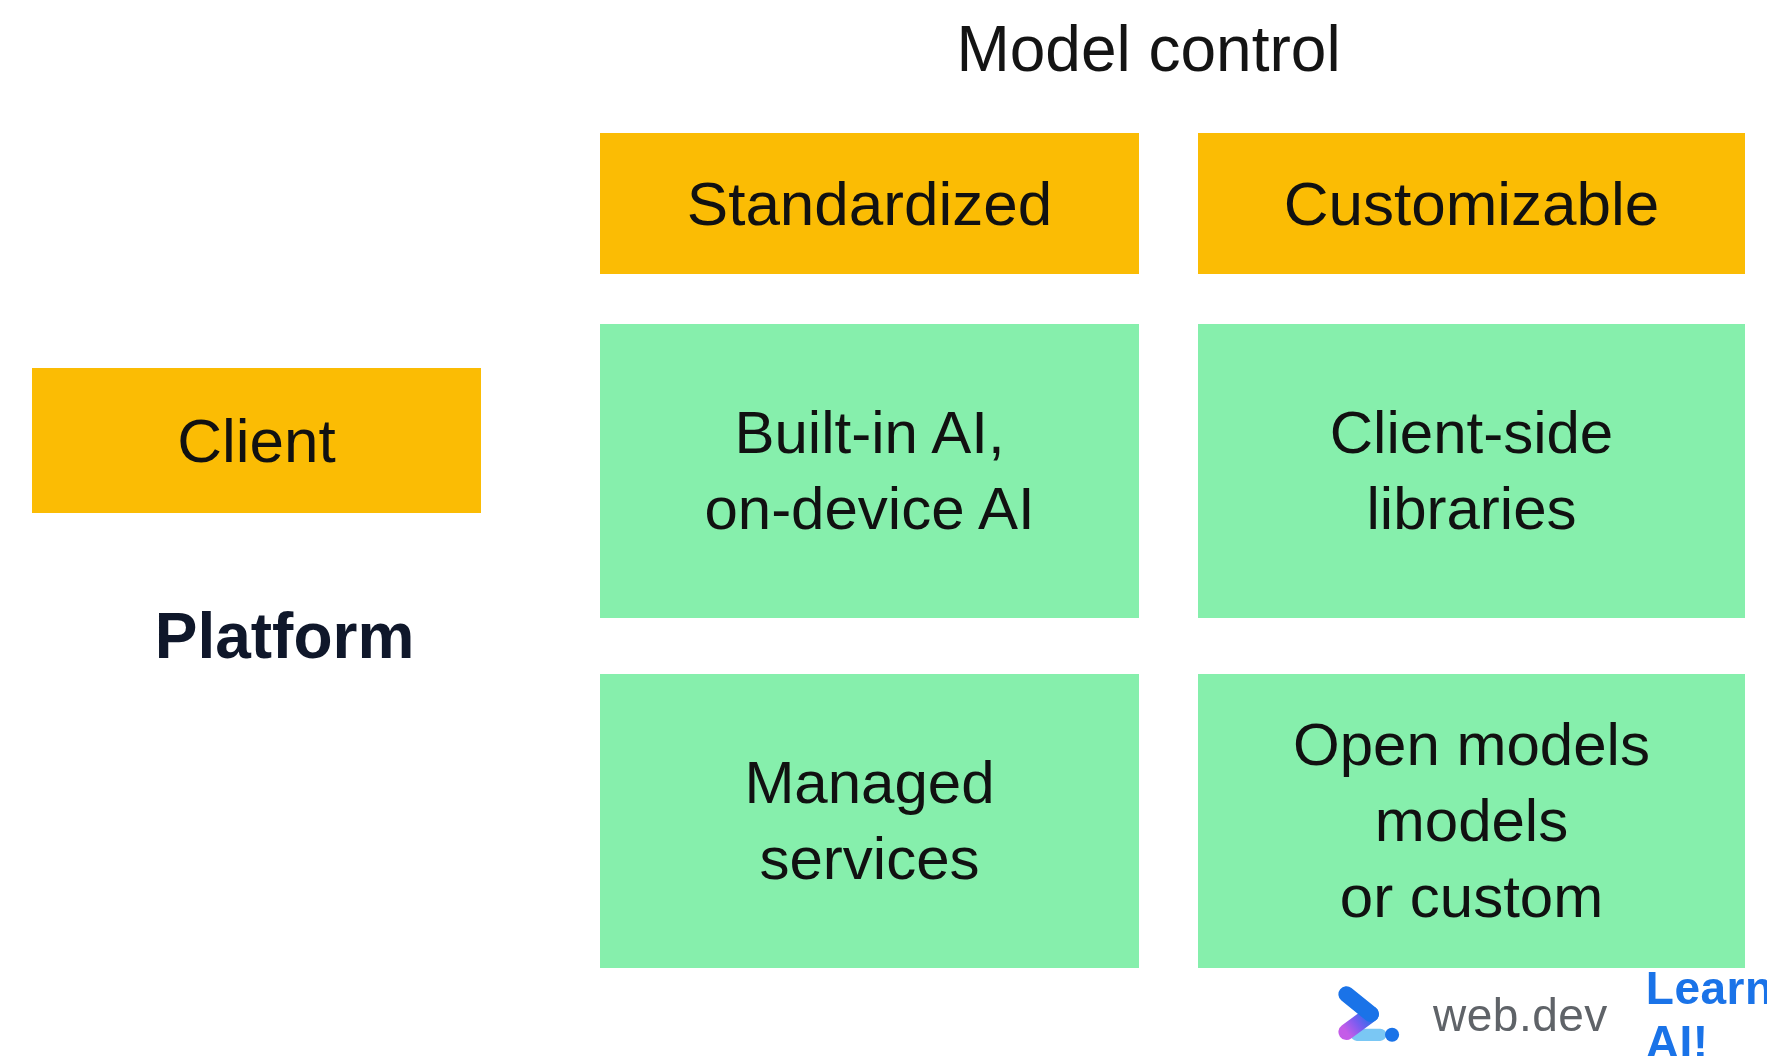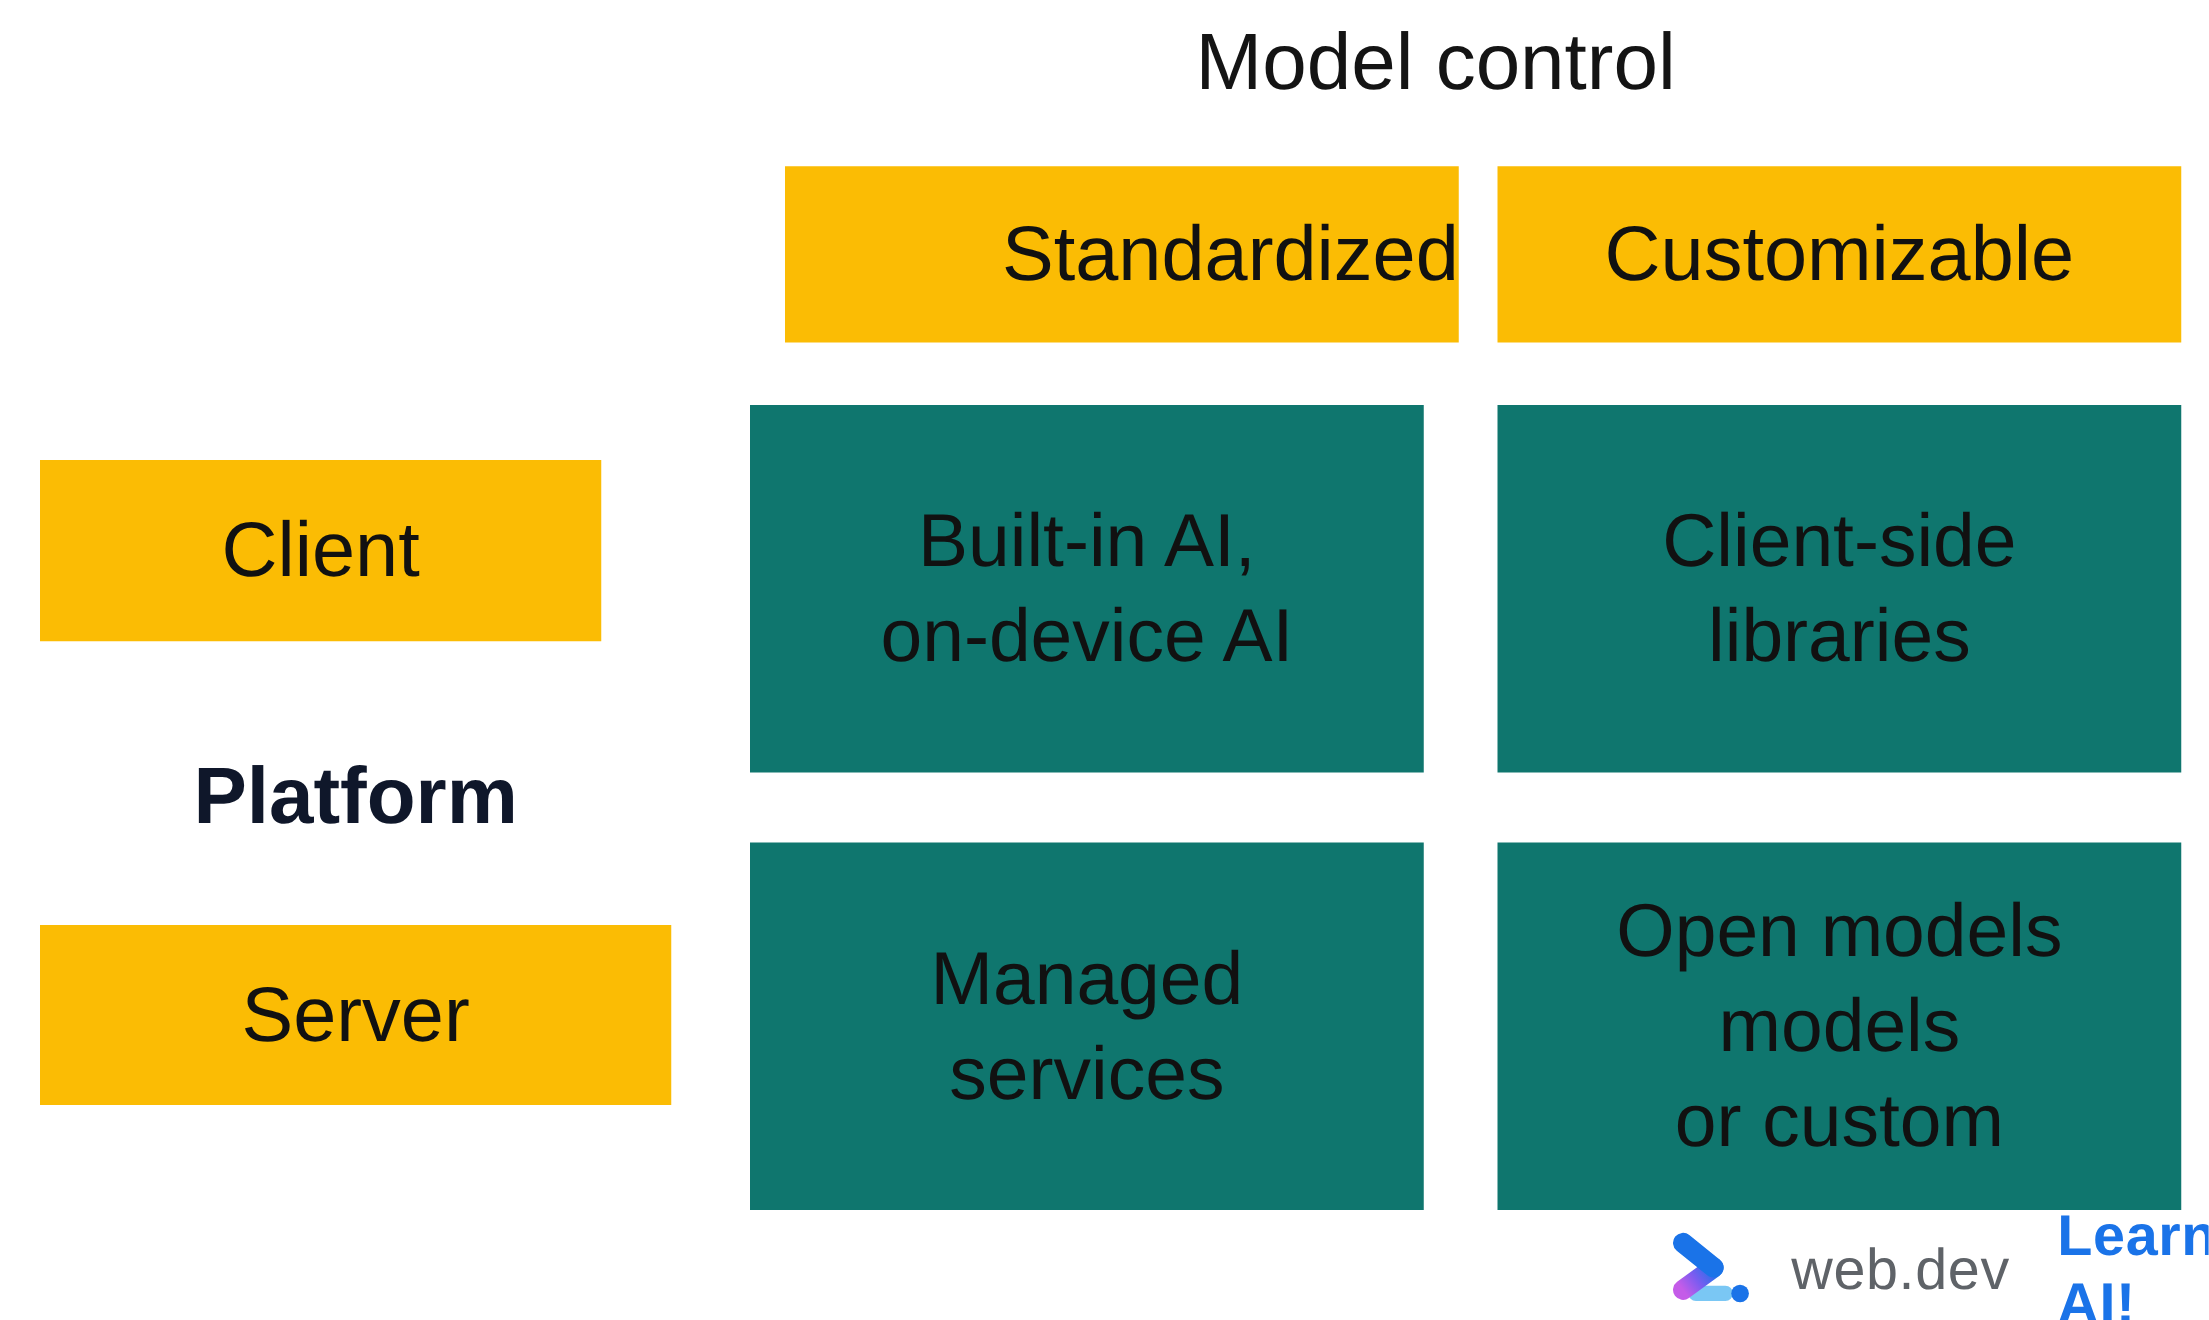--- a/index.html
+++ b/index.html
@@ -16,36 +16,36 @@
     left:576px;top:12px;width:1145px;height:74px;
     line-height:74px;text-align:center;
     font-size:64px;font-weight:500;color:#141414;
   }
   .hdr{
     background:#FBBC04;
     display:flex;align-items:center;justify-content:center;
     font-size:62px;font-weight:500;color:#111;
     text-align:center;
   }
-  .hdr1{left:628px;top:133px;width:539px;height:141px;justify-content:flex-end;}
+  .hdr1{left:600px;top:133px;width:539px;height:141px;}
   .hdr2{left:1198px;top:133px;width:547px;height:141px;}
   .rowhdr{
     background:#FBBC04;
     display:flex;align-items:center;justify-content:center;
     font-size:62px;font-weight:500;color:#111;
   }
   .client{left:32px;top:368px;width:449px;height:145px;}
   .server{left:32px;top:740px;width:505px;height:144px;}
   .platform{
     left:32px;top:602px;width:505px;height:68px;
     line-height:68px;text-align:center;
     font-size:64px;font-weight:700;color:#0f172a;
   }
   .cell{
-    background:#0f766e;
+    background:#86efac;
     display:flex;flex-direction:column;align-items:center;justify-content:center;
     font-size:60px;font-weight:500;color:#111;
     text-align:center;line-height:76px;
   }
   .cell-tl{left:600px;top:324px;width:539px;height:294px;}
   .cell-tr{left:1198px;top:324px;width:547px;height:294px;}
   .cell-bl{left:600px;top:674px;width:539px;height:294px;}
   .cell-br{left:1198px;top:674px;width:547px;height:294px;}
   .cell span{display:block;}
   .brand{
@@ -72,23 +72,20 @@
   <div class="abs hdr hdr2">
     <span>Customizable</span>
   </div>
 
   <div class="abs rowhdr client">
     <span>Client</span>
   </div>
 
   <div class="abs platform">Platform</div>
 
-  <div class="abs rowhdr server">
-    <span>Server</span>
-  </div>
 
   <div class="abs cell cell-tl">
     <span>Built-in AI,</span>
     <span>on-device AI</span>
   </div>
 
   <div class="abs cell cell-tr">
     <span>Client-side</span>
     <span>libraries</span>
   </div>

